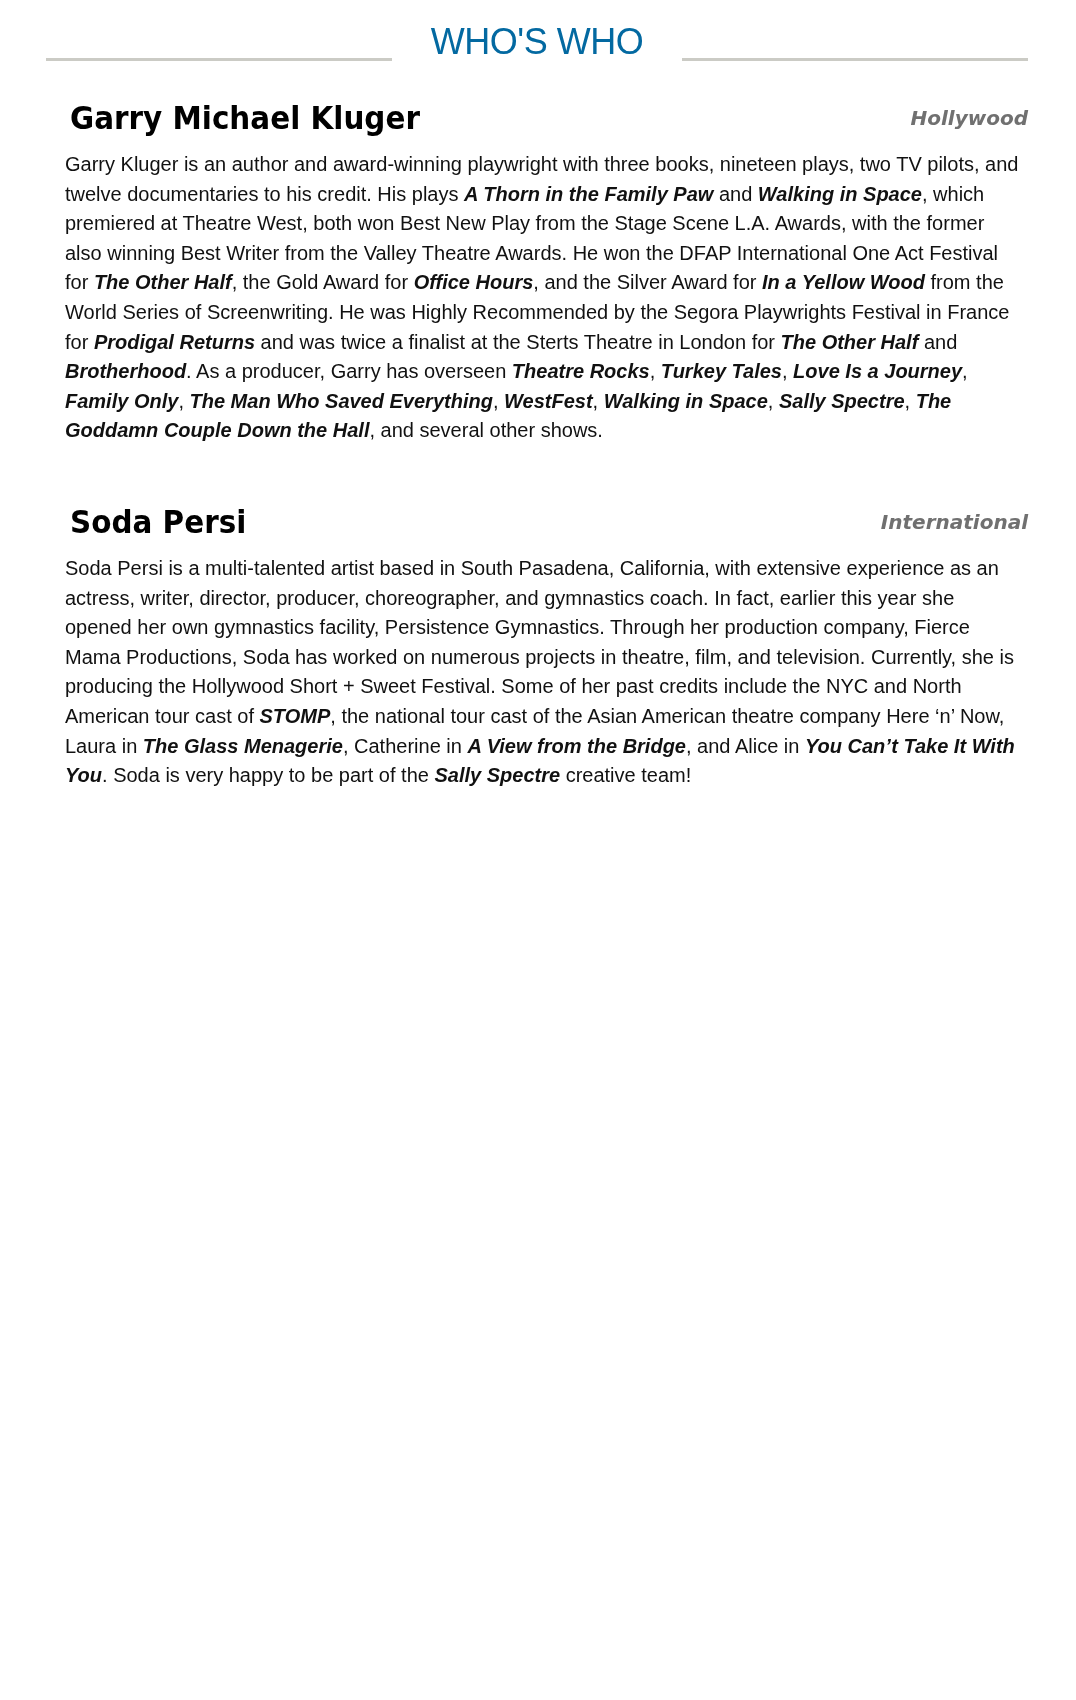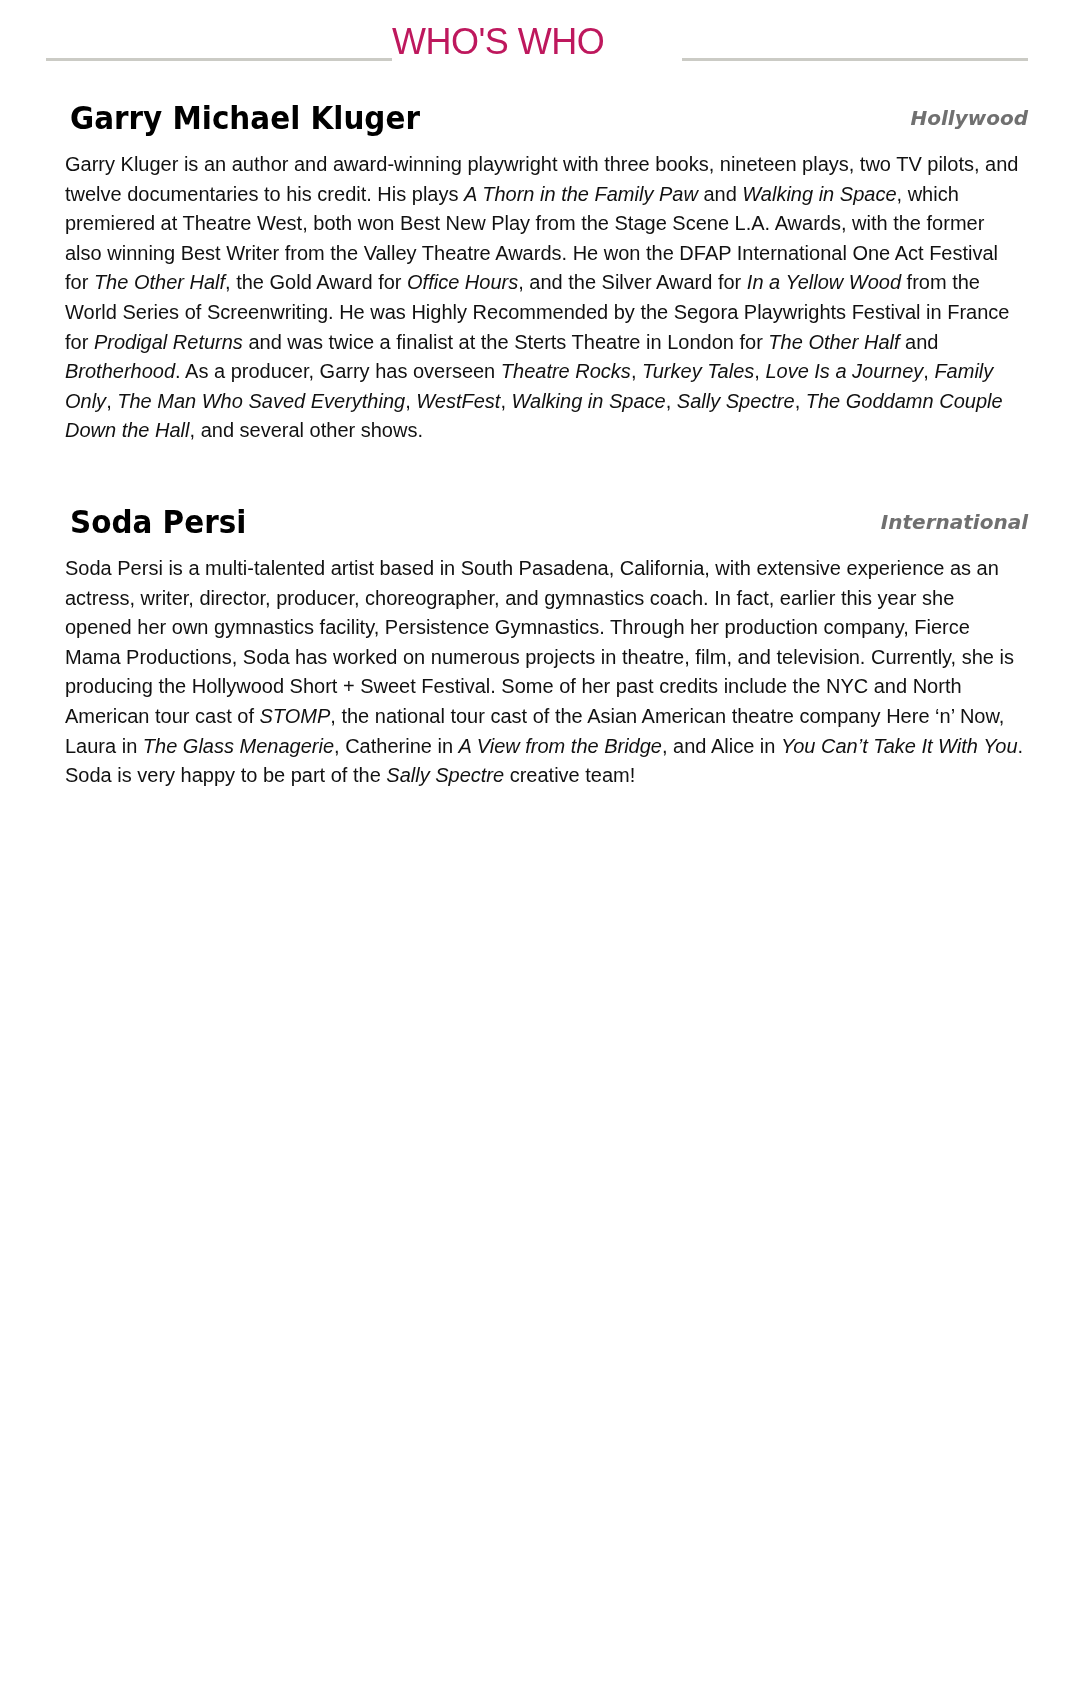--- a/index.html
+++ b/index.html
@@ -1,31 +1,31 @@
 <!DOCTYPE html>
 <html><head>
 <meta charset="utf-8">
 <style>
   html, body { margin:0; padding:0; background:#ffffff; }
   body { width:1076px; height:1700px; position:relative; overflow:hidden; }
   .header { position:absolute; top:18px; left:0; width:1076px; height:48px; }
   .rule { position:absolute; top:40px; height:3px; background:#cbcbc5; }
   .rule.left { left:46px; width:346px; }
   .rule.right { left:682px; width:346px; }
-  .title { position:absolute; top:0; left:392px; width:290px; text-align:left;
+  .title { position:absolute; top:0; left:392px; width:290px; text-align:center;
     font-family:"Liberation Sans", sans-serif; font-size:36px; line-height:48px;
-    color:#be185d; letter-spacing:-0.5px; }
+    color:#0369a1; letter-spacing:-0.5px; }
   .person { position:absolute; left:64px; width:964px; }
   .name { font-family:"DejaVu Sans", sans-serif; font-weight:bold; font-size:32px;
     color:#000; line-height:40px; position:absolute; left:6px; top:0; transform:scaleX(0.92); transform-origin:left center; }
   .role { font-family:"DejaVu Sans", sans-serif; font-weight:bold; font-style:italic;
     font-size:20px; color:#707070; position:absolute; right:0; top:8px; line-height:24px; }
   .bio { position:absolute; left:1px; top:52px; width:960px;
     font-family:"Liberation Sans", sans-serif; font-size:20px; line-height:29.6px; color:#111; }
-  .bio i { font-style:italic; }
+  .bio i { font-style:italic;font-weight:bold; }
 </style>
 </head>
 <body>
 
 <div class="header">
   <div class="rule left"></div>
   <div class="title">WHO'S WHO</div>
   <div class="rule right"></div>
 </div>
 

